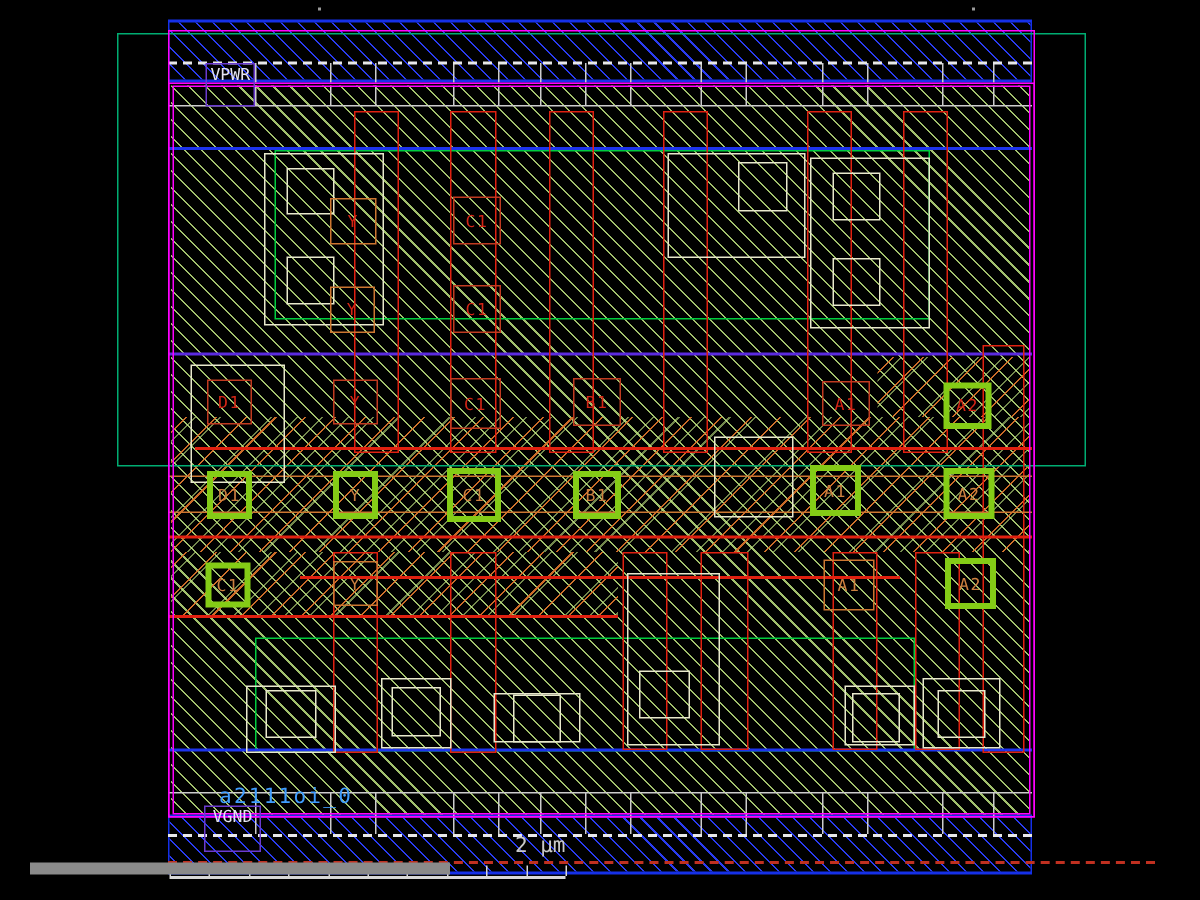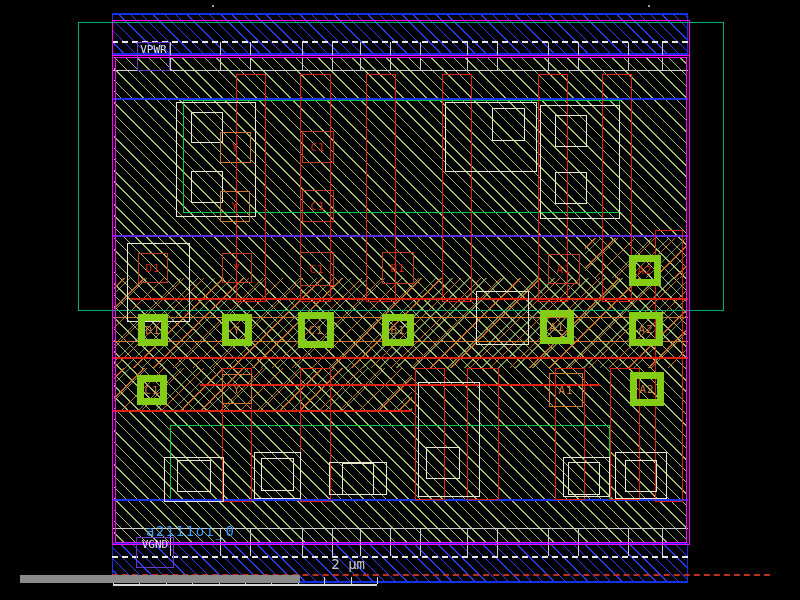--- a/index.html
+++ b/index.html
@@ -25,21 +25,21 @@
   .hl-blue{background:#1d34ee;height:2px;}
   .hl-purple{background:#5b2ae0;height:2px;}
   .hl-white{background:#cccccc;height:1px;}
   .vdiv{background:#cccccc;width:1px;}
   .dashw{border-top:2px dashed #e8e8e8;height:0;}
   .dashr{border-top:2px dashed #c03020;height:0;}
   .scroll{background:#8a8a8a;}
   .pinbox{box-sizing:border-box;display:flex;align-items:center;justify-content:center;}
   .pb-red{border:1px solid #c03a20;}
   .pb-orange{border:1px solid #cc7630;}
-  .pb-white{border:7px solid #84cc16;}
+  .pb-white{border:4px solid #84cc16;}
   .pt-red{color:#d42516;font-size:11px;letter-spacing:1px;}
   .pt-orange{color:#cc8040;font-size:11px;letter-spacing:1px;}
   .pwrbox{box-sizing:border-box;border:1px solid #6a3ad0;display:flex;align-items:flex-start;justify-content:center;}
   .pwrtxt{color:#e4e4f2;font-size:11px;letter-spacing:0px;}
   .cellname{color:#3f9dff;font-size:14px;letter-spacing:1.5px;}
   .scaletxt{color:#c9c9c9;font-size:14px;text-align:right;}
   .ruler{border-bottom:2px solid #d8d8d8;}
   .tick{background:#d8d8d8;width:1px;height:7px;}
   .dot{background:#9a9a9a;width:2px;height:2px;}
 </style>
@@ -244,15 +244,15 @@
 
   <div class="abs pwrbox" id="vpwr-box" style="left: 137px; top: 42px; width: 33px; height: 29px;">
     <span class="pwrtxt">VPWR</span>
   </div>
   <div class="abs pwrbox" id="vgnd-box" style="left: 136px; top: 537px; width: 38px; height: 31px;">
     <span class="pwrtxt">VGND</span>
   </div>
 
   <div class="abs cellname" id="cellname" style="left: 113px; top: 523px; margin-left: 33px;">a2111oi_0</div>
 
-  <div class="abs scaletxt" id="scalelabel" style="left: 288px; top: 556px; width: 77px; text-align: right;">2 µm</div>
+  <div class="abs scaletxt" id="scalelabel" style="left: 300px; top: 556px; width: 77px; text-align: right;">2 µm</div>
   <div class="abs ruler" id="ruler" style="left: 113px; top: 577px; width: 264px; height: 7px;"></div>
 </div>
 
 </body></html>

